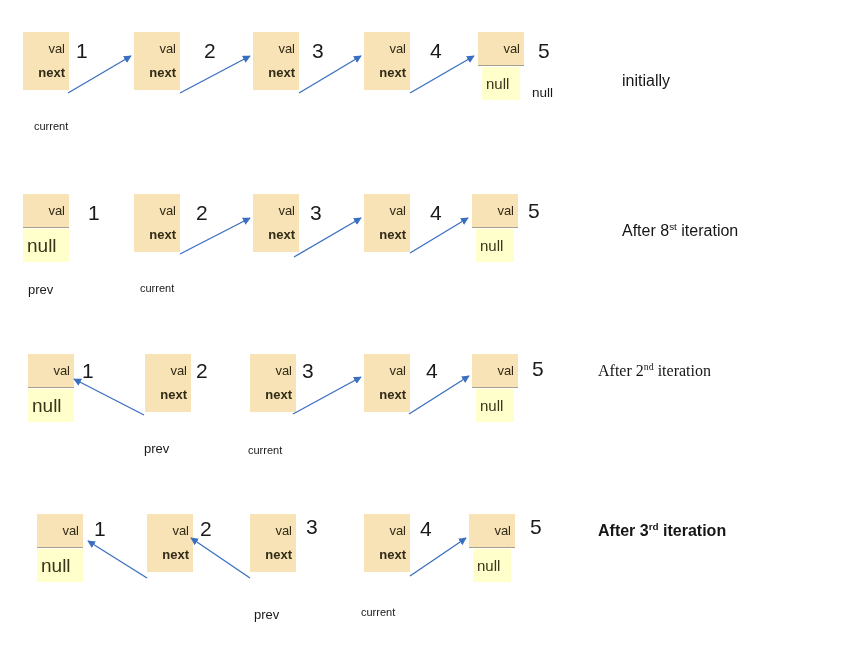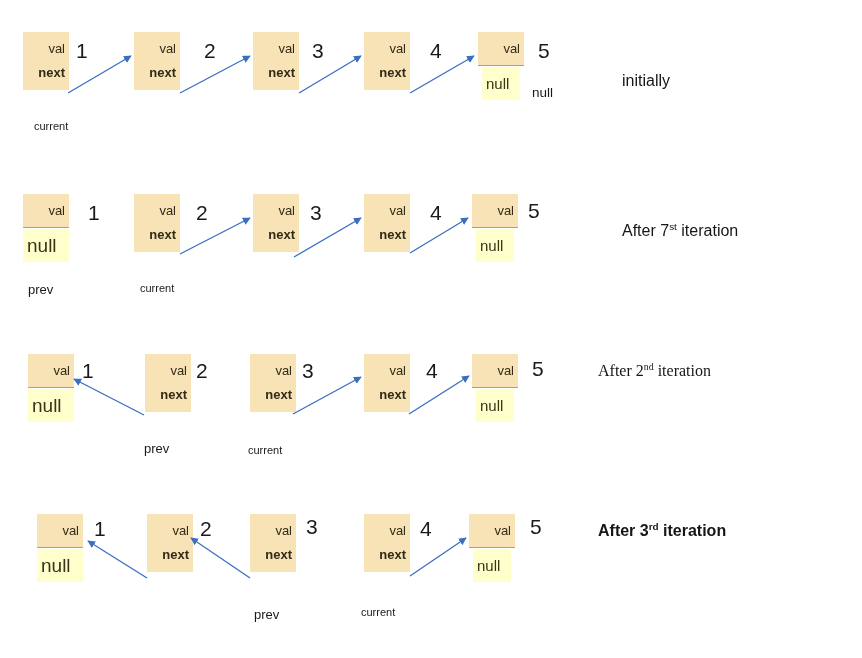--- a/index.html
+++ b/index.html
@@ -189,21 +189,21 @@
   </div>
   <div class="num" style="left:430px; top:202px;">4</div>
 
   <div class="node" style="left:472px; top:194px;">
     <div class="cell val">val</div>
     <div class="cell nullcell small">null</div>
   </div>
   <div class="num" style="left:528px; top:200px;">5</div>
 
   <div class="caption" style="left:622px; top:222px;">
-    <span>After 7</span><sup>st</sup><span> iteration</span>
+    <span>After 8</span><sup>st</sup><span> iteration</span>
   </div>
 </div>
 
 <div class="row" style="top:0px;">
 
   <div class="node" style="left:28px; top:354px;">
     <div class="cell val">val</div>
     <div class="cell nullcell wide">null</div>
   </div>
   <div class="num" style="left:82px; top:360px;">1</div>

